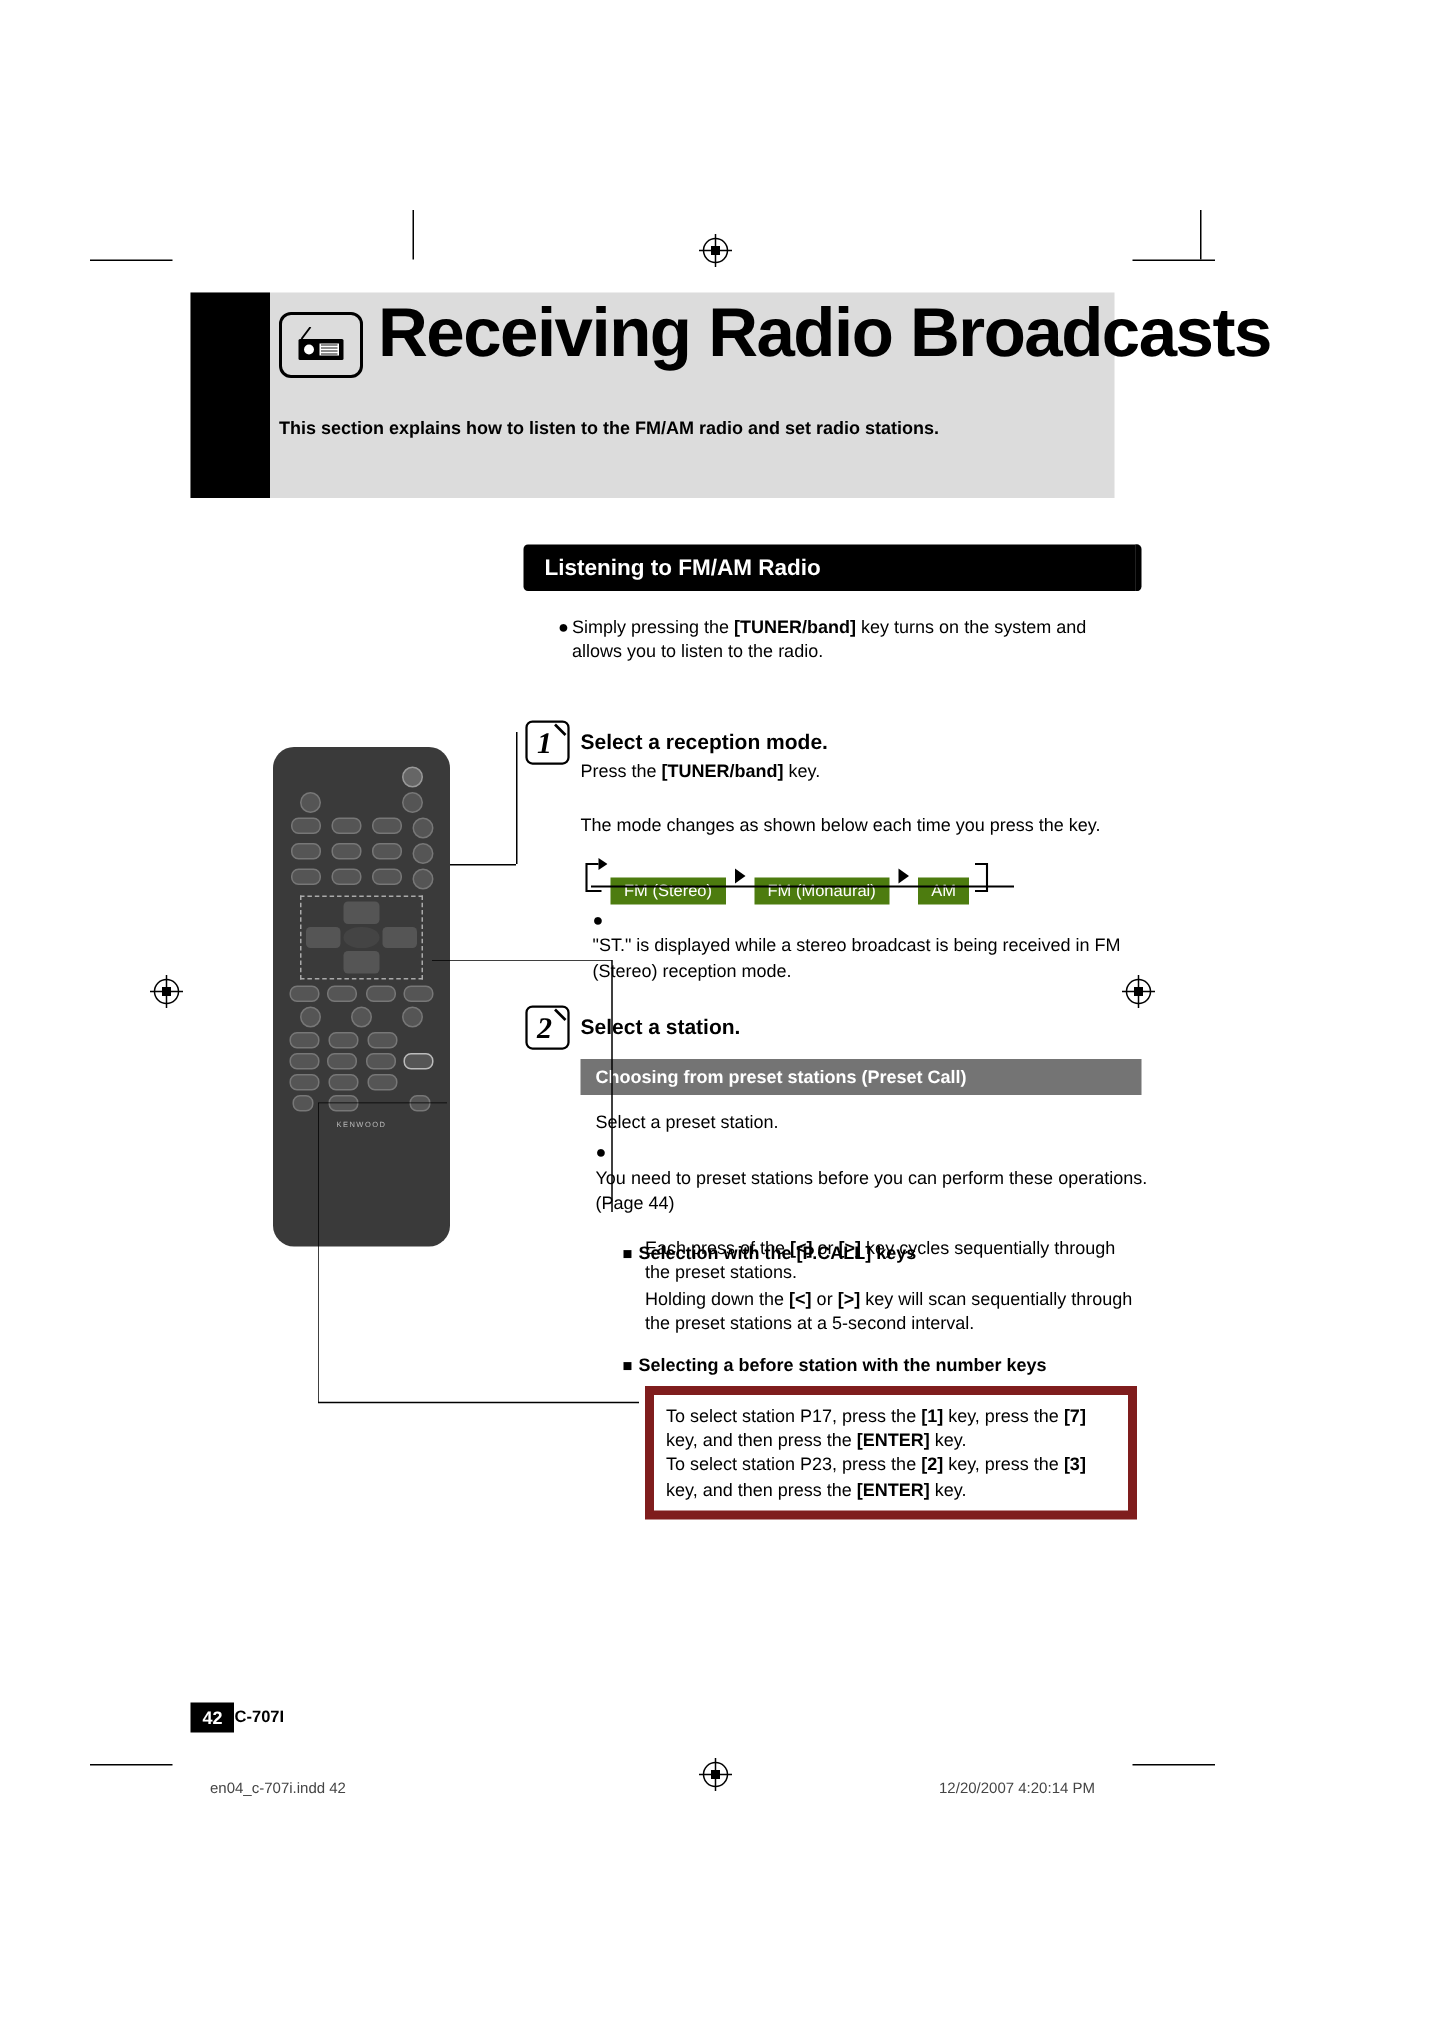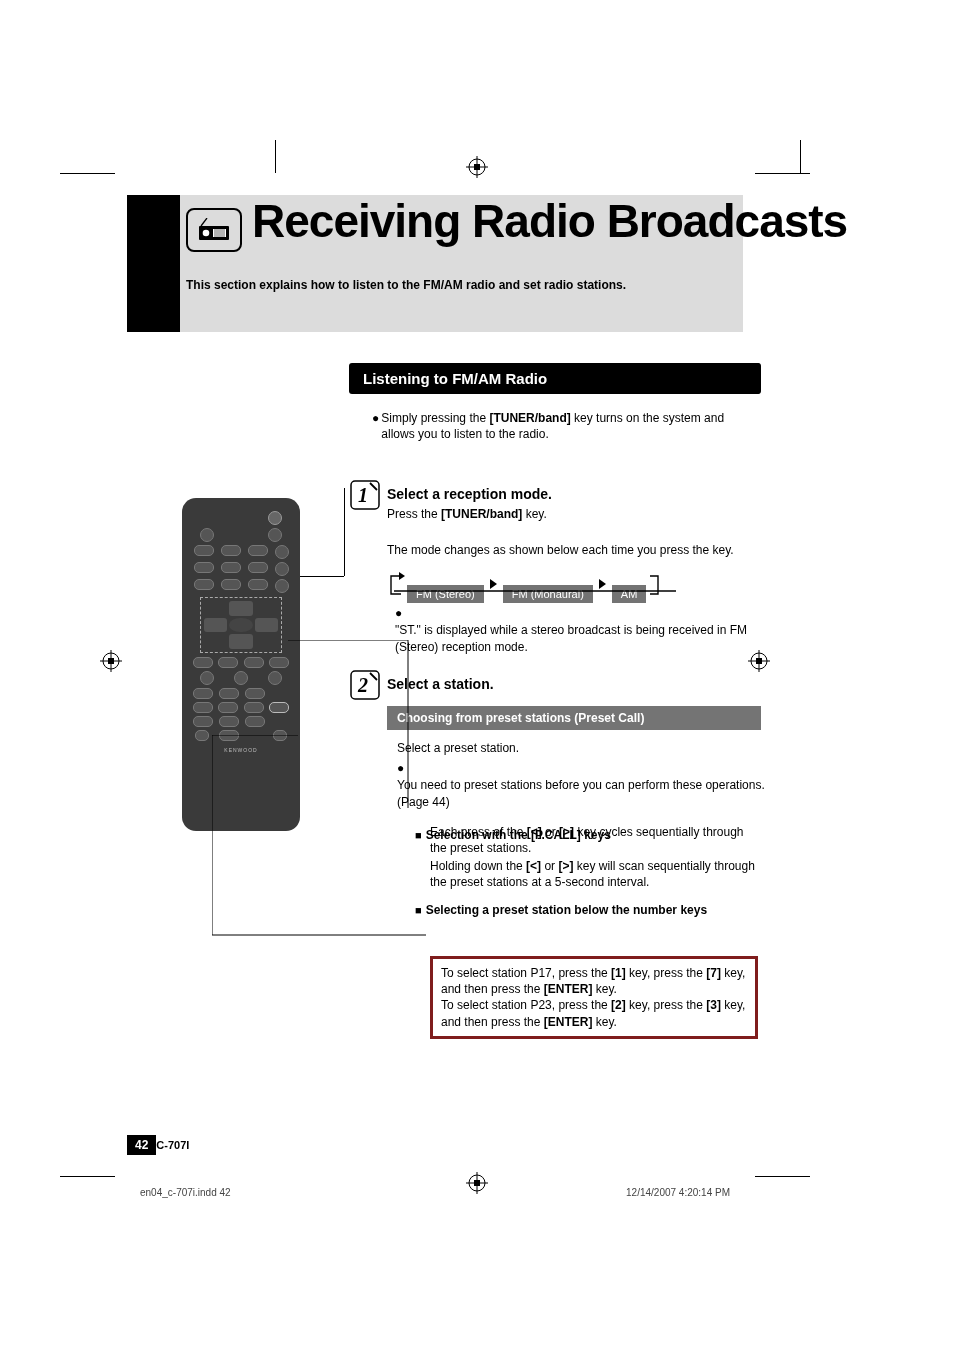--- a/index.html
+++ b/index.html
@@ -170,21 +170,21 @@
 
   .mode-chain {
     position: absolute;
     left: 387px; top: 565px;
     display: flex; align-items: center;
   }
   .mode-chain .loop-arrow {
     width: 18px; height: 28px; margin-right: 2px;
   }
   .mode-chain .mbox {
-    background: #737373;
+    background: #4d7c0f;
     color: #fff;
     font-size: 11px;
     padding: 3px 9px;
     min-width: 70px;
     text-align: center;
     box-sizing: border-box;
     margin-top: 20px;
   }
   .mode-chain .mbox.am { min-width: 34px; }
   .mode-chain .tri {
@@ -219,26 +219,25 @@
   .pcall-head { left: 415px; top: 828px; font-weight:700; }
   .pcall-body1 { left: 430px; top: 824px; width: 326px; font-size:12px; line-height:1.35;}
   .pcall-body2 { left: 430px; top: 858px; width: 326px; font-size:12px; line-height:1.35;}
 
   .numkey-head { left: 415px; top: 903px; font-weight:700; }
 
   .example-box {
     position: absolute;
     left: 430px; top: 924px;
     width: 328px;
-    border: 3px solid #7f1d1d;
+    border: 6px solid #7f1d1d;
     padding: 6px 8px;
     font-size: 12px;
     line-height: 1.35;
     box-sizing: border-box;
-    margin-top: 32px;
   } 
 
   .footer {
     position: absolute;
     left: 127px; bottom: 195px;
     display: flex; align-items: center;
   }
   .footer .pg {
     background: #000; color: #fff;
     font-weight: 700; font-size: 12px;
@@ -457,27 +456,27 @@
     <path d="M 24 0 L 144 0 L 144 168" fill="none" stroke="#000" stroke-width="1"></path>
   </svg>
   <svg style="position:absolute;left:212px;top:735px;width:216px;height:204px" viewBox="0 0 216 204">
     <path d="M 86 0 L 0 0 L 0 200 L 214 200" fill="none" stroke="#000" stroke-width="1"></path>
   </svg>
 
   <div class="sq-bullet pcall-head"><span class="sq">■</span><span>Selection with the <b class="k">[P.CALL]</b> keys</span></div>
   <div class="body-text pcall-body1">Each press of the <b class="k">[&lt;]</b> or <b class="k">[&gt;]</b> key cycles sequentially through the preset stations.</div>
   <div class="body-text pcall-body2">Holding down the <b class="k">[&lt;]</b> or <b class="k">[&gt;]</b> key will scan sequentially through the preset stations at a 5-second interval.</div>
 
-  <div class="sq-bullet numkey-head"><span class="sq">■</span><span>Selecting a preset station below the number keys</span></div>
+  <div class="sq-bullet numkey-head"><span class="sq">■</span><span>Selecting a before station with the number keys</span></div>
 
   <div class="example-box">
     <div>To select station P17, press the <b class="k">[1]</b> key, press the <b class="k">[7]</b> key, and then press the <b class="k">[ENTER]</b> key.</div>
     <div>To select station P23, press the <b class="k">[2]</b> key, press the <b class="k">[3]</b> key, and then press the <b class="k">[ENTER]</b> key.</div>
   </div>
 
   <div class="footer">
     <div class="pg">42</div>
     <div class="model">C-707I</div>
   </div>
   <div class="slug-left">en04_c-707i.indd   42</div>
-  <div class="slug-right">12/14/2007   4:20:14 PM</div>
+  <div class="slug-right">12/20/2007   4:20:14 PM</div>
 
 </div>
 
 </body></html>

